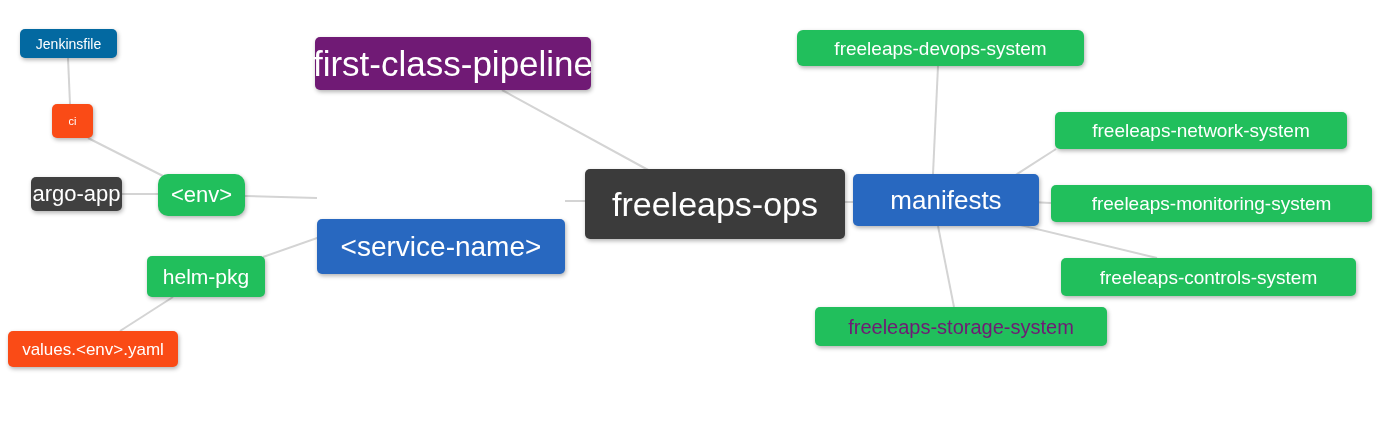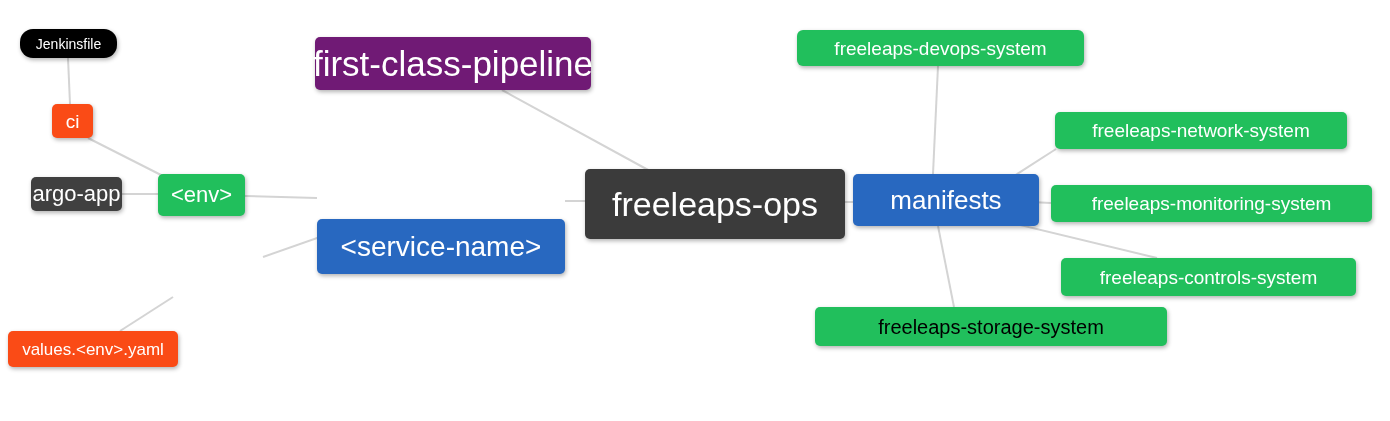--- a/index.html
+++ b/index.html
@@ -59,28 +59,29 @@
       <line x1="502" y1="90" x2="650" y2="171" stroke="#d4d4d4" stroke-width="2"></line>
       <line x1="565" y1="201" x2="585" y2="201" stroke="#d4d4d4" stroke-width="2"></line>
       <line x1="845" y1="202" x2="853" y2="202" stroke="#d4d4d4" stroke-width="2"></line>
       <line x1="933" y1="174" x2="938" y2="66" stroke="#d4d4d4" stroke-width="2"></line>
       <line x1="1011" y1="178" x2="1056" y2="149" stroke="#d4d4d4" stroke-width="2"></line>
       <line x1="1011" y1="201" x2="1051" y2="203" stroke="#d4d4d4" stroke-width="2"></line>
       <line x1="1012" y1="223" x2="1157" y2="258" stroke="#d4d4d4" stroke-width="2"></line>
       <line x1="938" y1="226" x2="954" y2="307" stroke="#d4d4d4" stroke-width="2"></line>
     </svg>
   <div class="node-layer">
-      <div class="mm-node" style="left: 20px; top: 29px; width: 97px; height: 29px; font-size: 14px; background: #000000; color: rgb(255, 255, 255); border-radius: 13px;">Jenkinsfile</div>
-      <div class="mm-node" style="left: 52px; top: 104px; width: 41px; height: 34px; font-size: 19px; background: rgb(250, 75, 22); color: rgb(255, 255, 255);">ci</div>
+      <div class="mm-node" style="left: 20px; top: 29px; width: 97px; height: 29px; font-size: 14px; background: #0369a1; color: rgb(255, 255, 255);">Jenkinsfile</div>
+      <div class="mm-node" style="left: 52px; top: 104px; width: 41px; height: 34px; font-size: 11px; background: rgb(250, 75, 22); color: rgb(255, 255, 255);">ci</div>
       <div class="mm-node" style="left: 31px; top: 177px; width: 91px; height: 34px; font-size: 22px; background: #404040; color: rgb(255, 255, 255);">argo-app</div>
-      <div class="mm-node" style="left: 158px; top: 174px; width: 87px; height: 42px; font-size: 22px; background: rgb(33, 191, 92); color: rgb(255, 255, 255);">&lt;env&gt;</div>
+      <div class="mm-node" style="left: 158px; top: 174px; width: 87px; height: 42px; font-size: 22px; background: rgb(33, 191, 92); color: rgb(255, 255, 255); border-radius: 10px;">&lt;env&gt;</div>
       <div class="mm-node" style="left: 317px; top: 171px; width: 248px; height: 55px; font-size: 28px; background: rgb(40, 104, 192); color: rgb(255, 255, 255); margin-top: 48px;">&lt;service-name&gt;</div>
+      <div class="mm-node" style="left: 147px; top: 256px; width: 118px; height: 41px; font-size: 21px; background: rgb(33, 191, 92); color: rgb(255, 255, 255);">helm-pkg</div>
       <div class="mm-node" style="left: 8px; top: 331px; width: 170px; height: 36px; font-size: 17px; background: rgb(250, 75, 22); color: rgb(255, 255, 255);">values.&lt;env&gt;.yaml</div>
       <div class="mm-node" style="left: 315px; top: 37px; width: 276px; height: 53px; font-size: 35px; background: #701a75; color: rgb(255, 255, 255);">first-class-pipeline</div>
       <div class="mm-node" style="left: 585px; top: 169px; width: 260px; height: 70px; font-size: 34px; background: rgb(59, 59, 59); color: rgb(255, 255, 255);">freeleaps-ops</div>
       <div class="mm-node" style="left: 853px; top: 174px; width: 186px; height: 52px; font-size: 26px; background: rgb(40, 104, 192); color: rgb(255, 255, 255);">manifests</div>
       <div class="mm-node" style="left: 797px; top: 30px; width: 287px; height: 36px; font-size: 19px; background: rgb(33, 191, 92); color: rgb(255, 255, 255); border-radius: 6px;">freeleaps-devops-system</div>
       <div class="mm-node" style="left: 1055px; top: 112px; width: 292px; height: 37px; font-size: 19px; background: rgb(33, 191, 92); color: rgb(255, 255, 255);">freeleaps-network-system</div>
       <div class="mm-node" style="left: 1051px; top: 185px; width: 321px; height: 37px; font-size: 19px; background: rgb(33, 191, 92); color: rgb(255, 255, 255);">freeleaps-monitoring-system</div>
       <div class="mm-node" style="left: 1061px; top: 258px; width: 295px; height: 38px; font-size: 19px; background: rgb(33, 191, 92); color: rgb(255, 255, 255);">freeleaps-controls-system</div>
-      <div class="mm-node" style="left: 815px; top: 307px; width: 352px; height: 39px; font-size: 20px; background: rgb(33, 191, 92); color: #000000;">freeleaps-storage-system</div>
+      <div class="mm-node" style="left: 815px; top: 307px; width: 292px; height: 39px; font-size: 20px; background: rgb(33, 191, 92); color: #701a75;">freeleaps-storage-system</div>
     </div>
 </div>
 
 </body></html>

